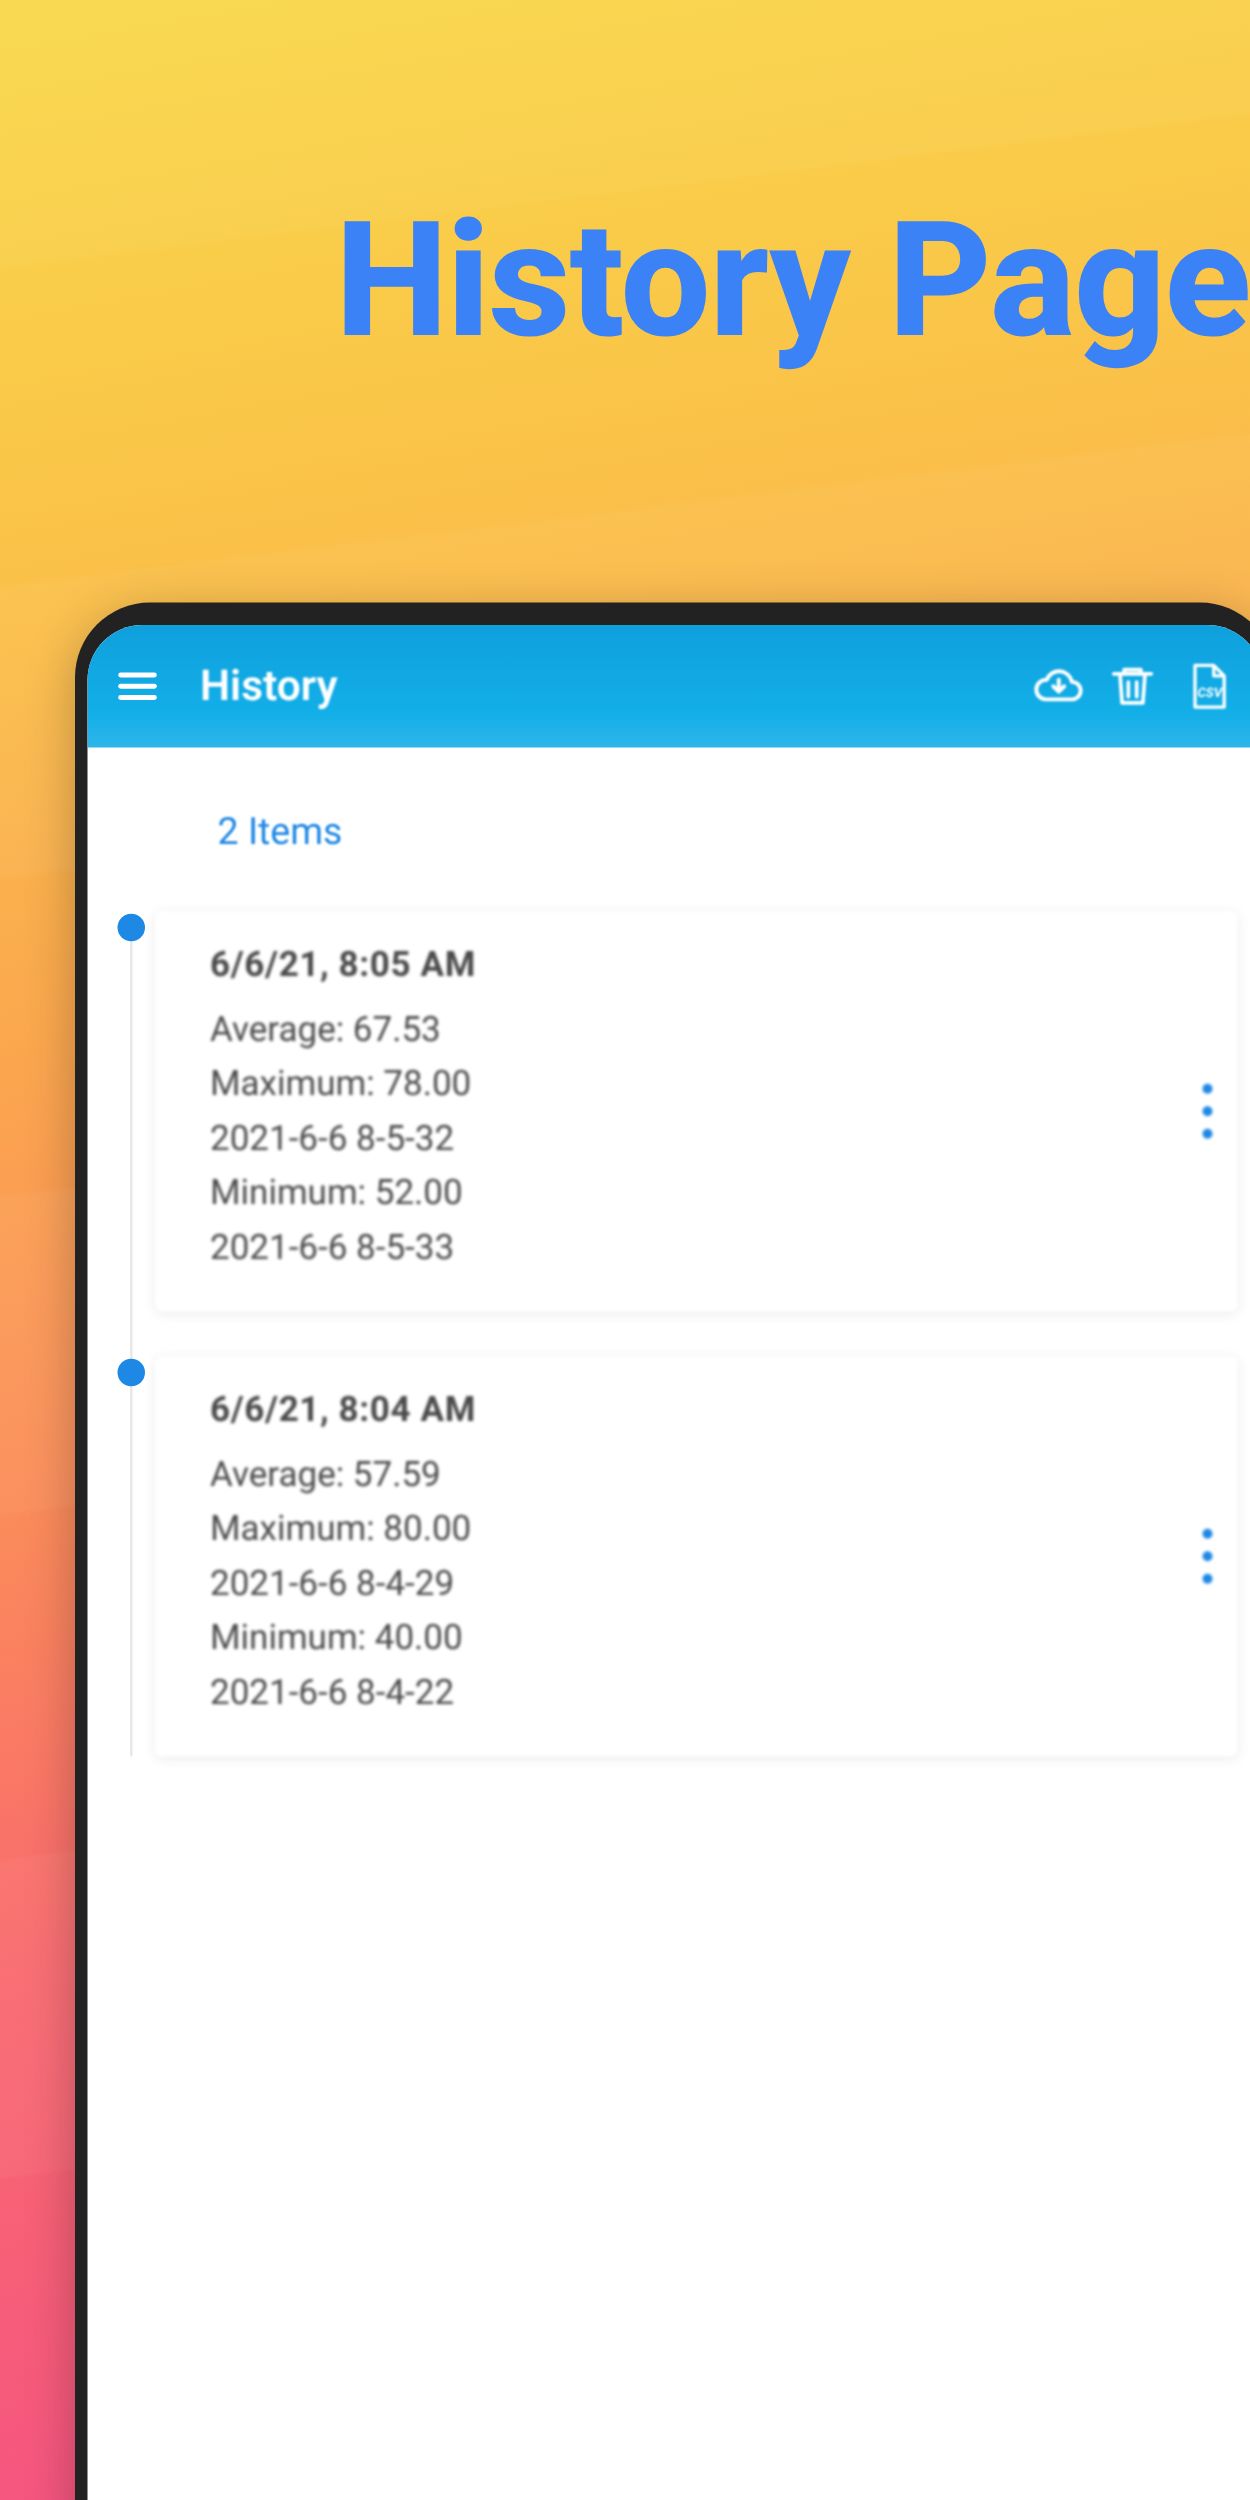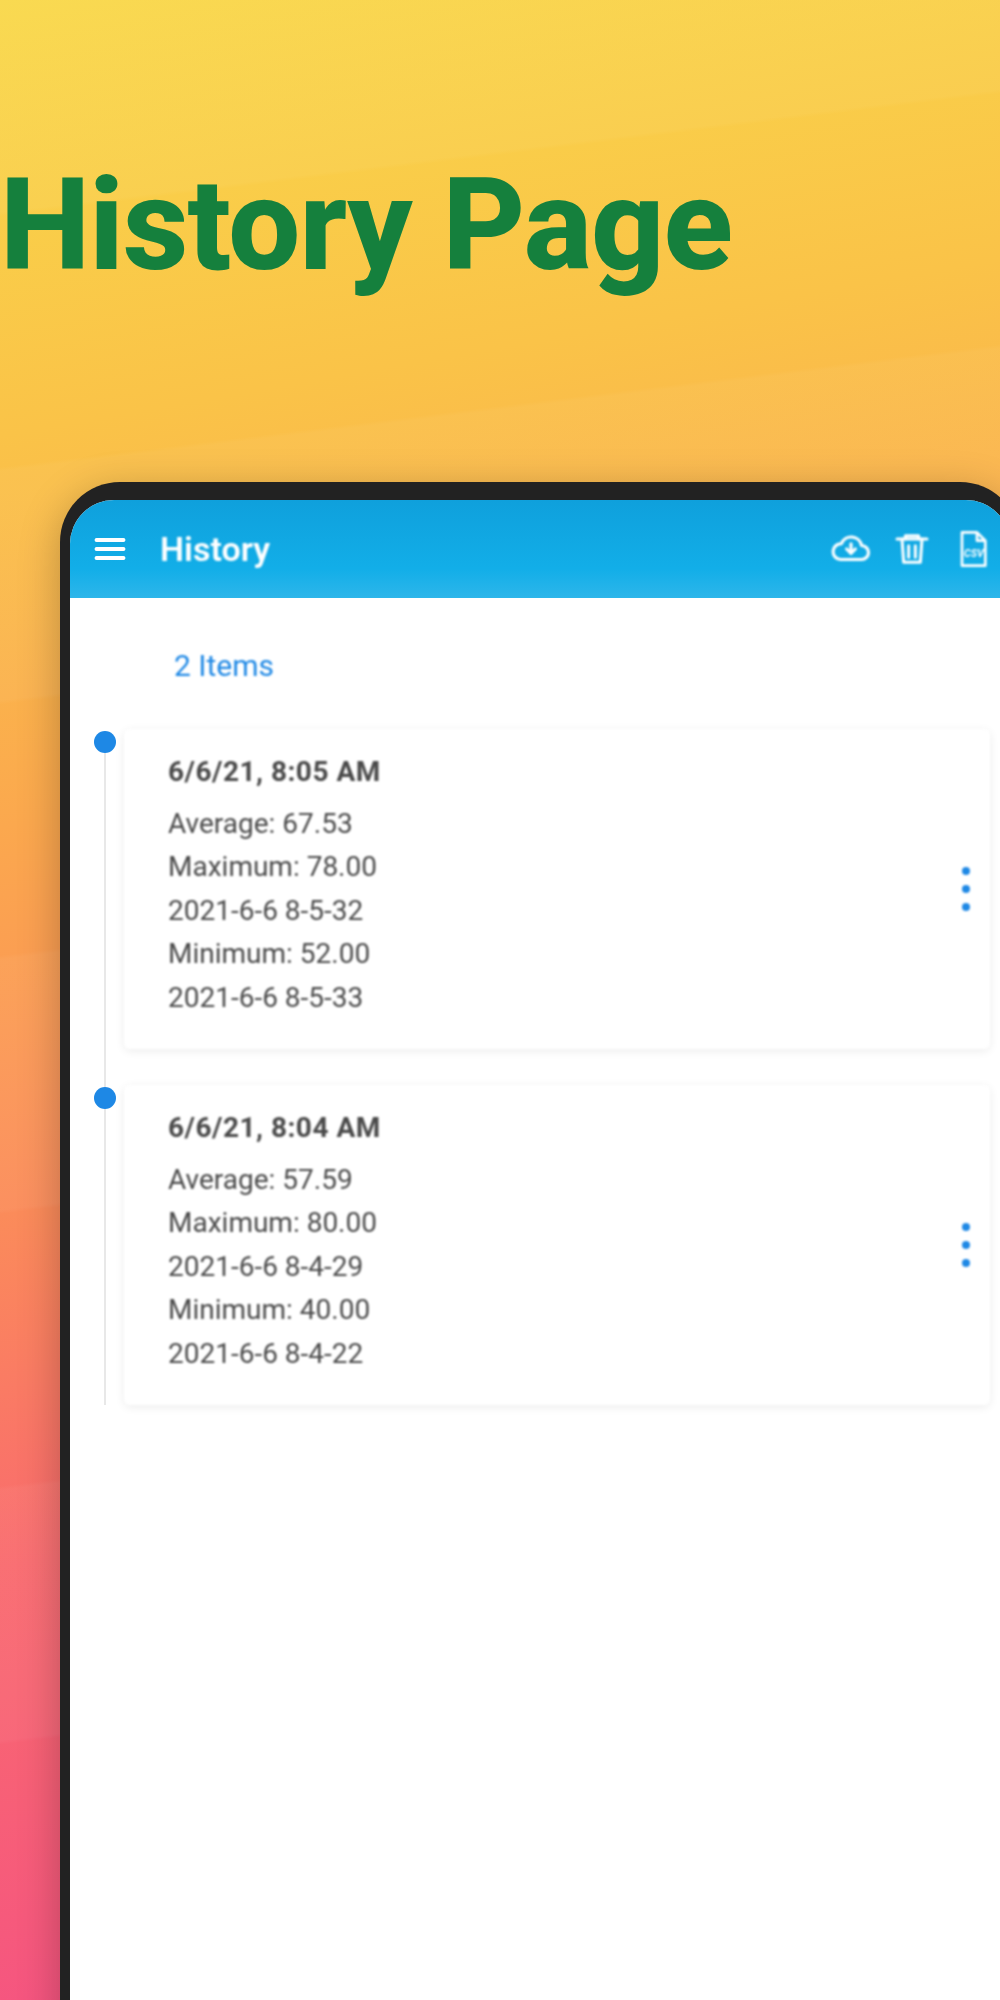--- a/index.html
+++ b/index.html
@@ -17,24 +17,24 @@
     background:
       linear-gradient(173deg, rgba(255,255,255,0.04) 0 10%, transparent 10.2% 22%,
         rgba(255,255,255,0.04) 22.2% 33%, transparent 33.2% 45%,
         rgba(255,255,255,0.04) 45.2% 57%, transparent 57.2% 70%,
         rgba(255,255,255,0.04) 70.2% 82%, transparent 82.2% 100%);
     pointer-events: none;
   }
   .promo-title {
     position: absolute;
     top: 150px; left: 0; right: 0;
-    text-align: left;
+    text-align: right;
     font-size: 128px;
     font-weight: 800;
-    color: #15803d;
+    color: #3b82f6;
     letter-spacing: -1px;
   }
   .phone {
     position: absolute;
     left: 60px; right: -20px;
     top: 482px; bottom: -40px;
     border-radius: 60px 60px 0 0;
     background: #222;
     padding: 18px 10px 0 10px;
     box-shadow: 0 10px 40px rgba(0,0,0,0.25);
@@ -62,21 +62,21 @@
   .appbar-title {
     font-size: 34px;
     font-weight: 600;
     flex: 1;
     filter: blur(1px);
   }
   .appbar-actions {
     display: flex; gap: 14px; align-items: center;
     filter: blur(0.8px);
   }
-  .icon-btn { width: 46px; height: 46px; display:flex; align-items:center; justify-content:flex-end;font-style:italic; }
+  .icon-btn { width: 46px; height: 46px; display:flex; align-items:center; justify-content:flex-start;font-style:italic; }
   .content { padding: 50px 20px 0 20px; }
   .count-label {
     color: #1e88e5;
     font-size: 30px;
     margin-left: 84px;
     margin-bottom: 46px;
     filter: blur(1px);
   }
   .timeline { position: relative; padding-left: 34px; }
   .timeline-line {

